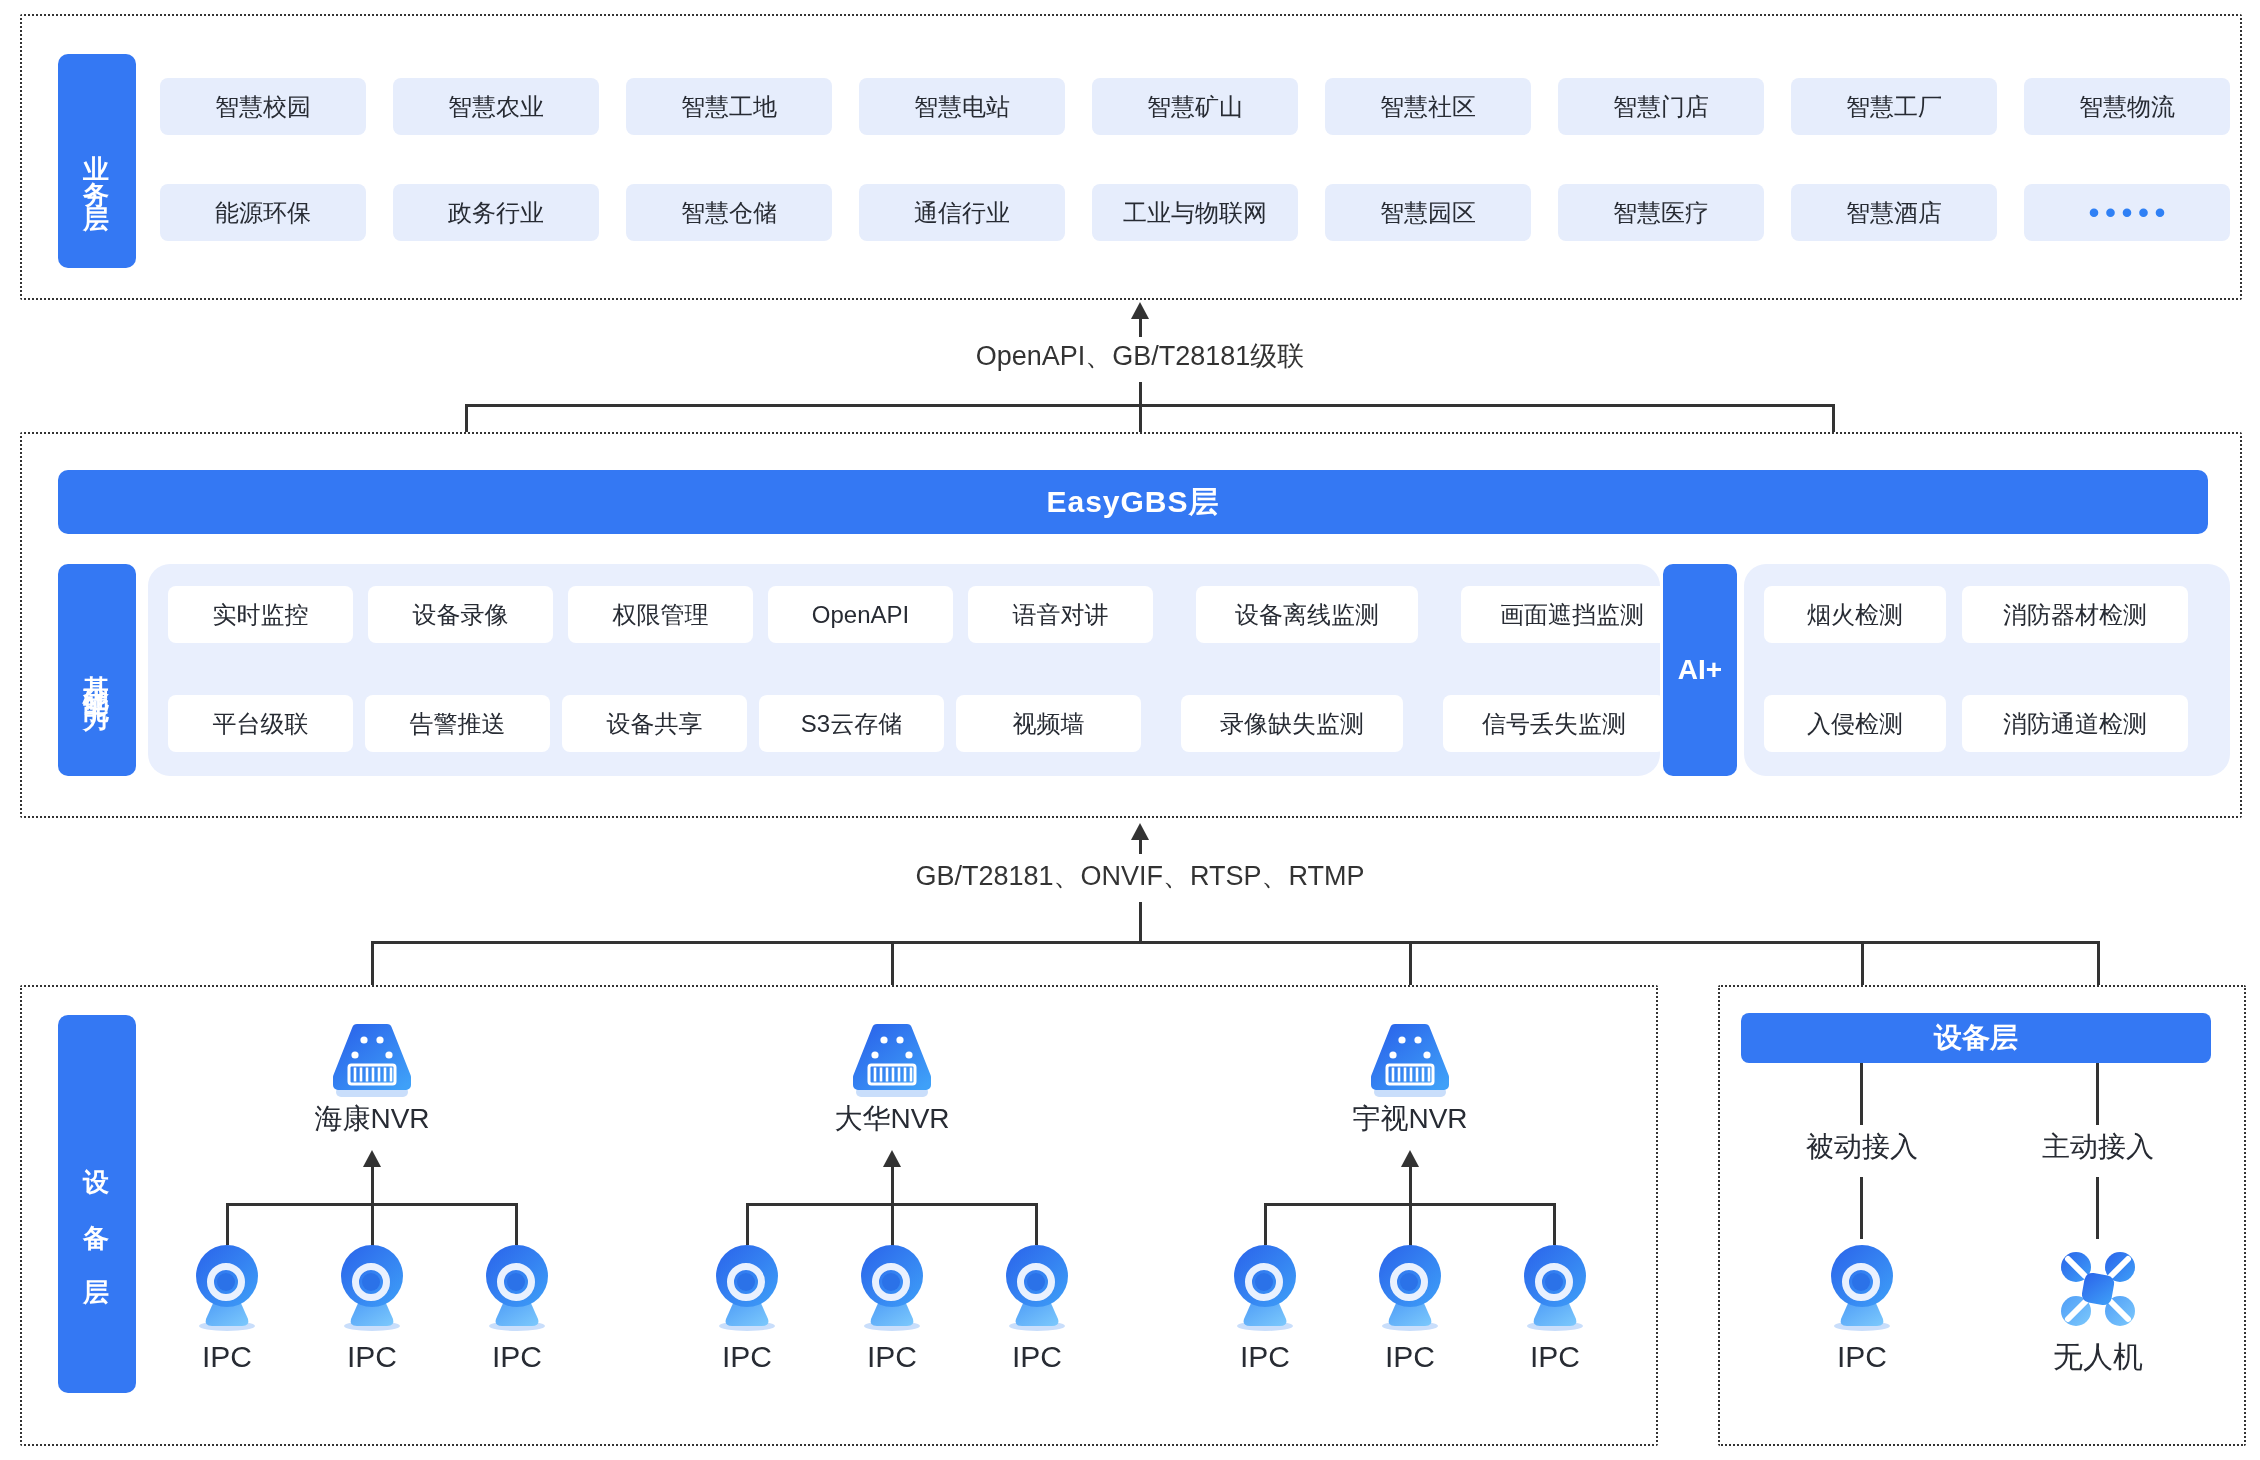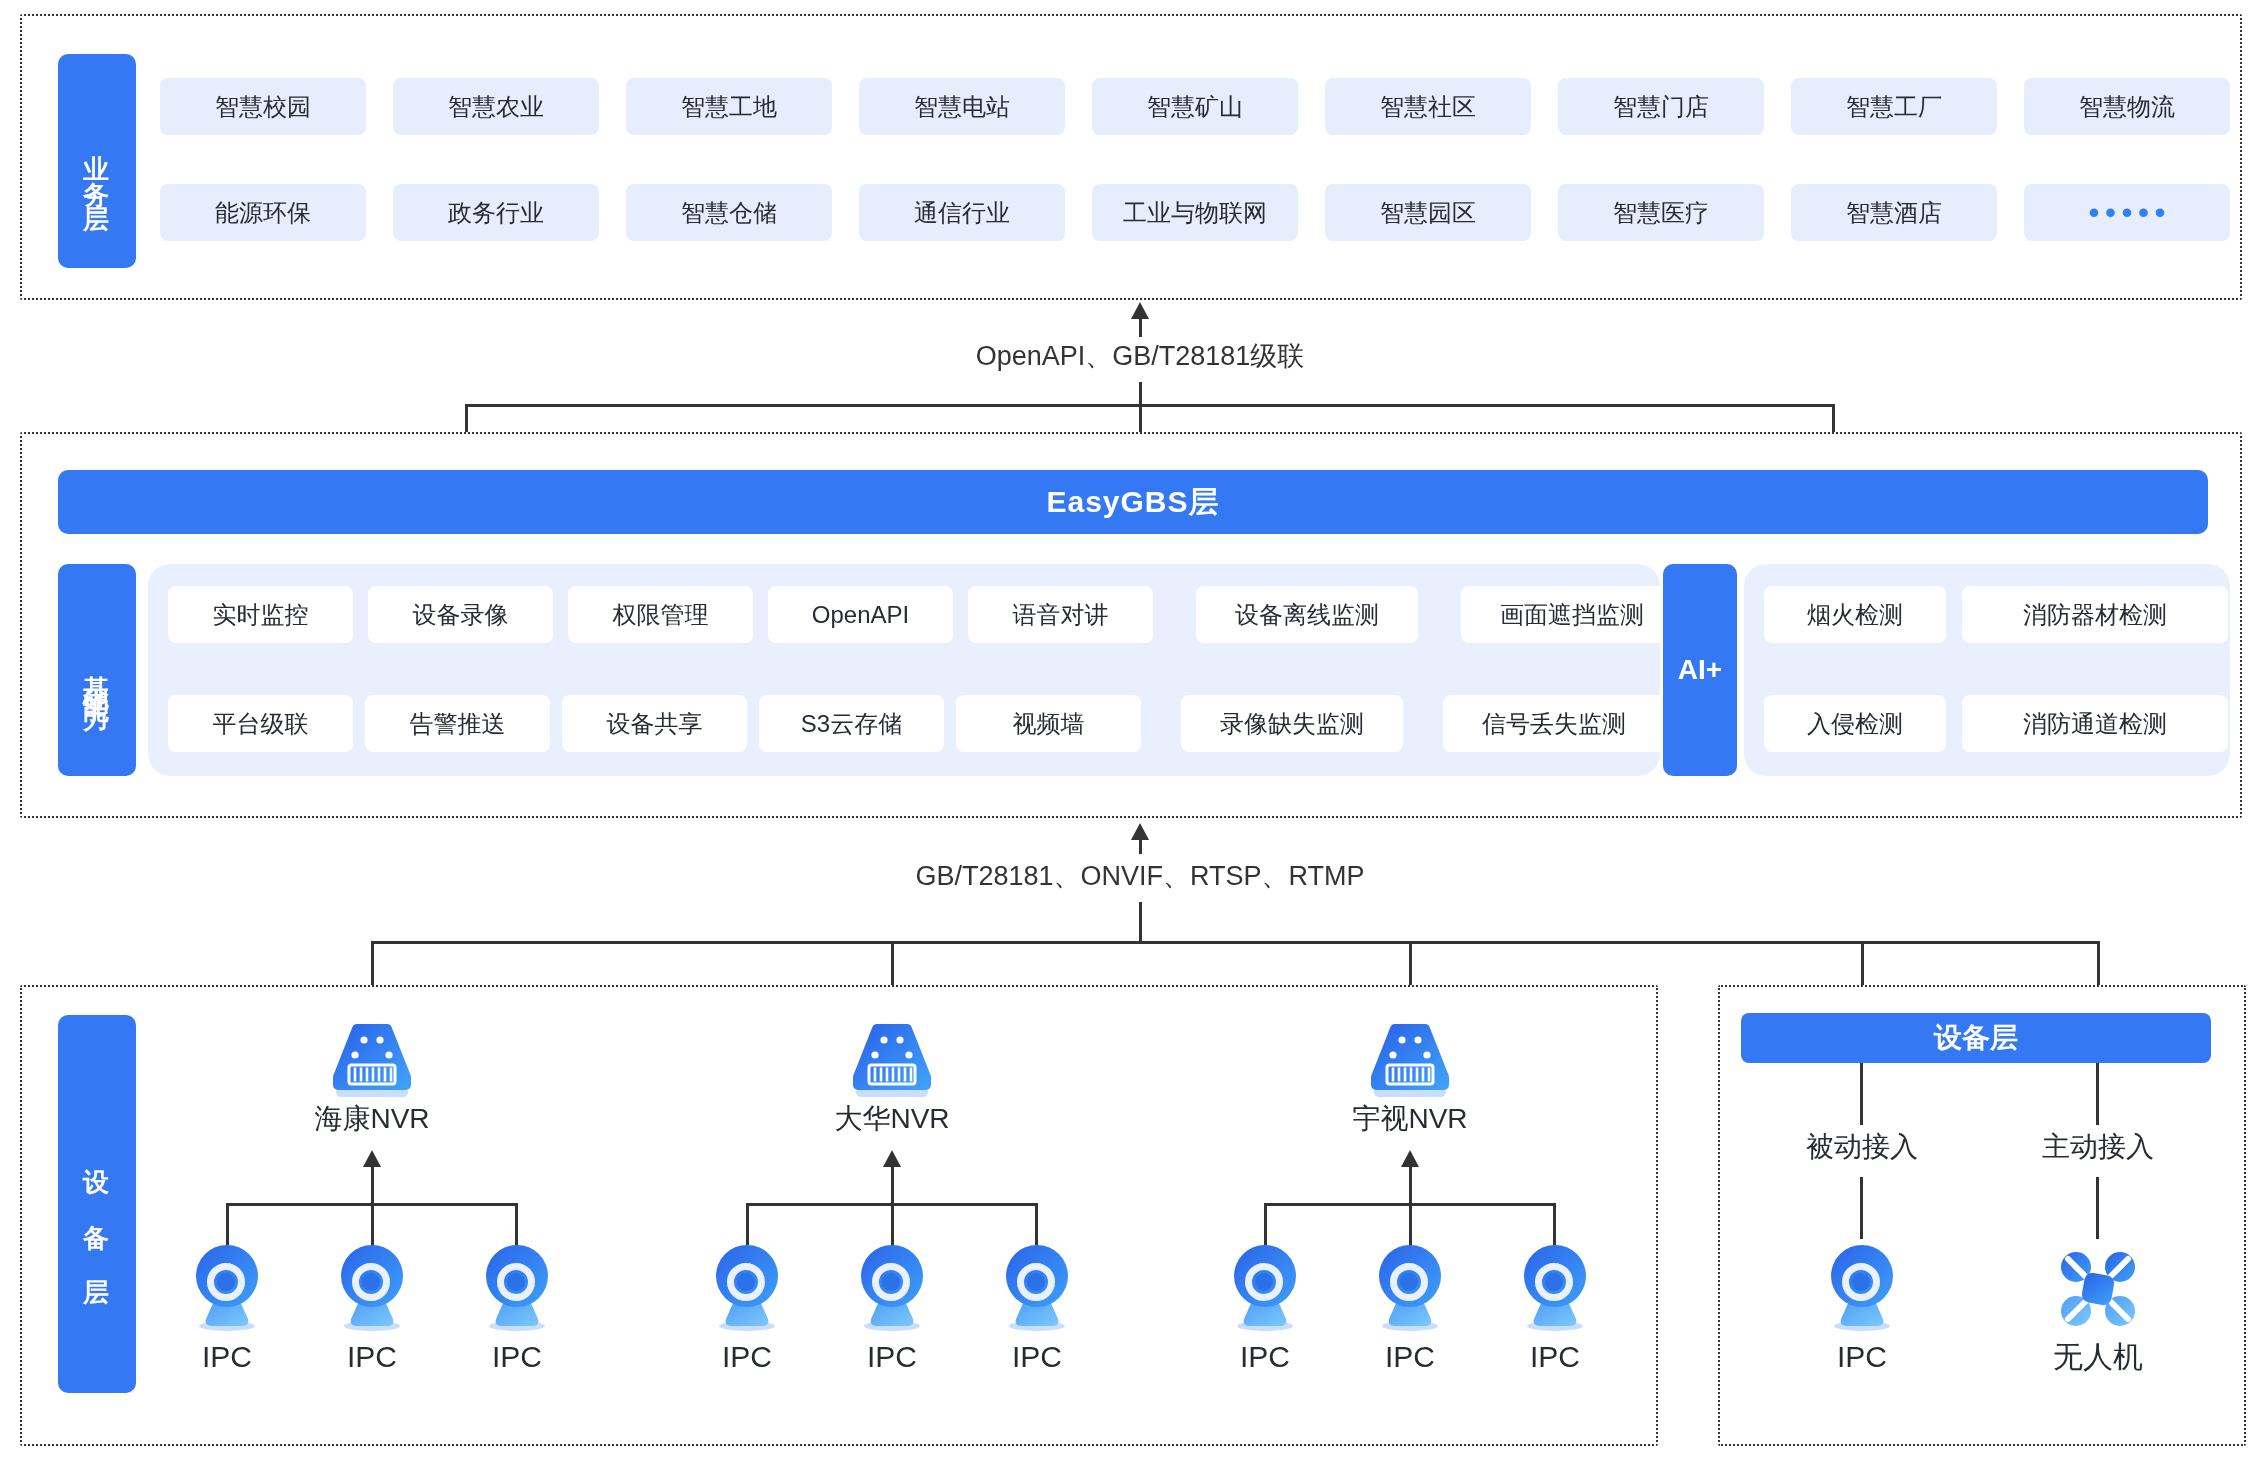--- a/index.html
+++ b/index.html
@@ -32,21 +32,21 @@
   }
   .biz-row{position:absolute;left:138px;display:flex;gap:27px;}
   .biz-row .chip{width:206px;}
   .chip.dots{color:#2F80F5;font-size:30px;font-weight:700;letter-spacing:6px;text-indent:6px;}
   .panel{position:absolute;background:var(--container-bg);border-radius:22px;}
   .cap-row{position:absolute;left:20px;display:flex;gap:15px;}
   .cap-row .chip{background:#fff;width:185px;}
   .cap-row .chip.wide{width:222px;margin-left:28px;}
   .ai-row{position:absolute;left:20px;display:flex;gap:16px;}
   .ai-row .chip{background:#fff;width:182px;}
-  .ai-row .chip.wide{width:266px;}
+  .ai-row .chip.wide{width:226px;}
   .bluebar{
     position:absolute;background:var(--blue);border-radius:10px;color:#fff;
     display:flex;align-items:center;justify-content:center;font-weight:700;
   }
   .vline{position:absolute;width:3px;background:var(--line);}
   .hline{position:absolute;height:3px;background:var(--line);}
   .arrow-up{
     position:absolute;width:0;height:0;
     border-left:9px solid transparent;border-right:9px solid transparent;
     border-bottom:17px solid var(--line);

